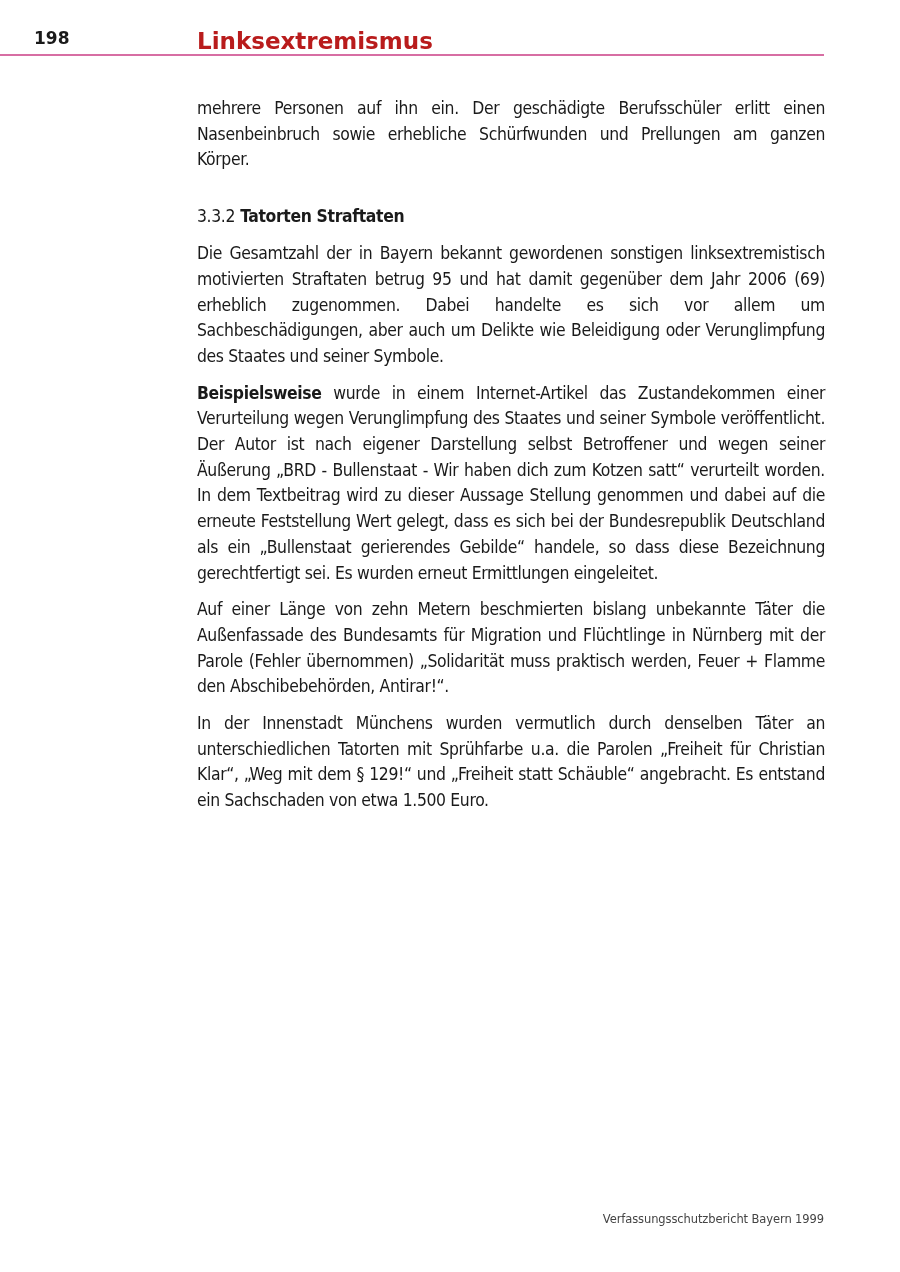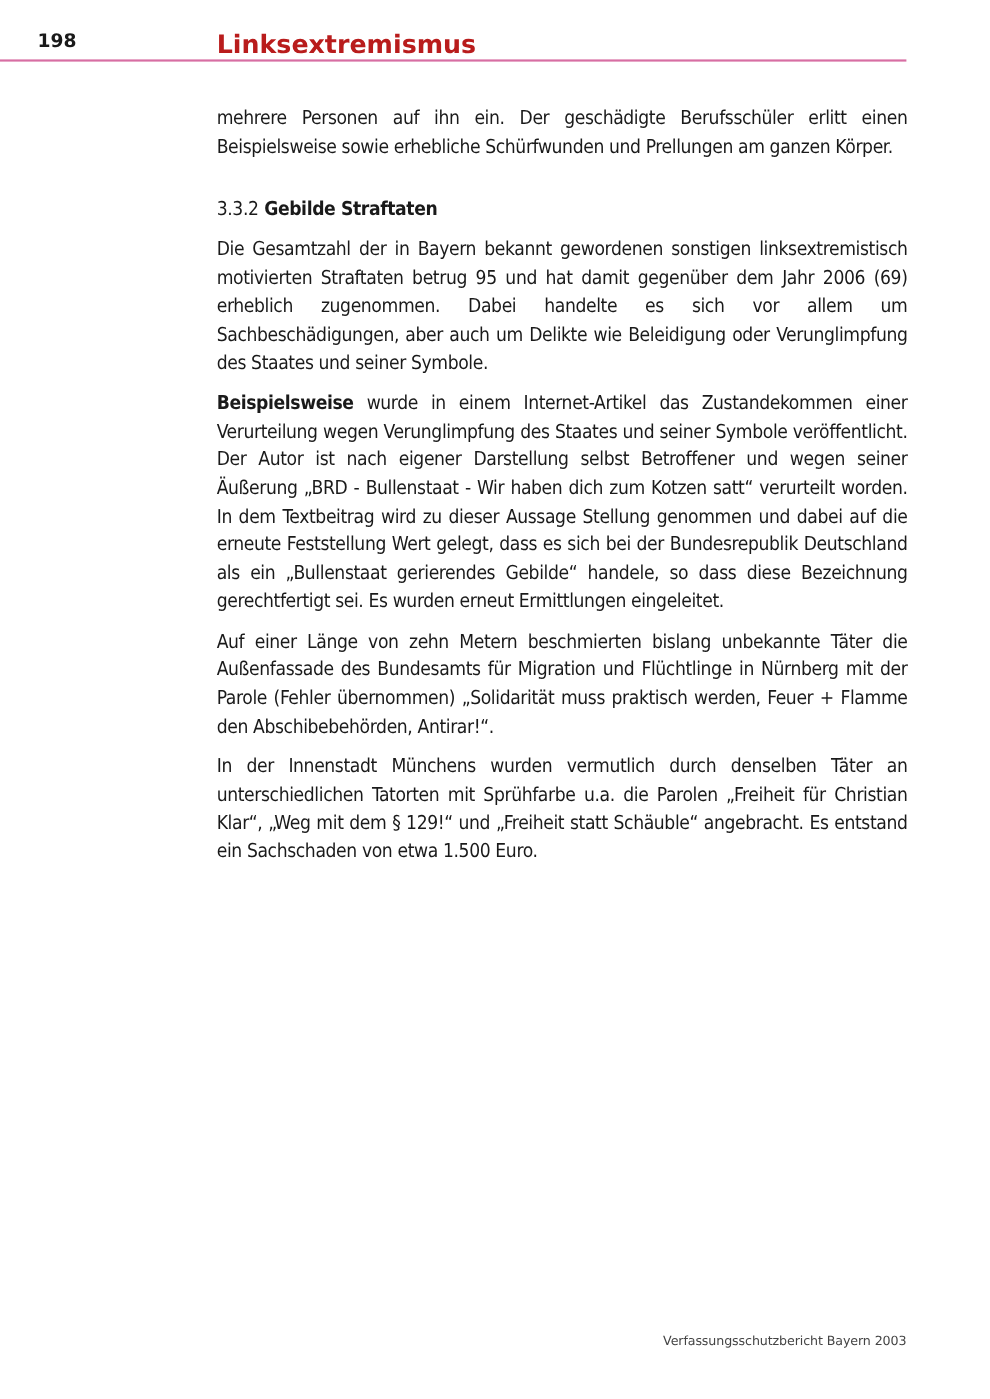--- a/index.html
+++ b/index.html
@@ -97,37 +97,37 @@
 </head>
 <body>
 
 <div class="header">
   <span class="page-number">198</span>
   <span class="running-title">Linksextremismus</span>
   <div class="header-rule"></div>
 </div>
 
 <div class="content">
-  <p class="first">mehrere Personen auf ihn ein. Der geschädigte Berufsschüler erlitt einen Beispielsweise sowie erhebliche Schürfwunden und Prellungen am ganzen Körper.</p>
+  <p class="first">mehrere Personen auf ihn ein. Der geschädigte Berufsschüler erlitt einen Nasenbeinbruch sowie erhebliche Schürfwunden und Prellungen am ganzen Körper.</p>
 
   <h2 class="section-heading">
     <span class="section-number">3.3.2</span>
-    <span class="section-title">Gebilde Straftaten</span>
+    <span class="section-title">Tatorten Straftaten</span>
   </h2>
 
   <p>
     <span>Die Gesamtzahl der in Bayern bekannt gewordenen sonstigen links­extremistisch motivierten Straftaten betrug 95 und hat damit gegen­über dem Jahr 2006 (69) erheblich zugenommen. Dabei handelte es sich vor allem um Sachbeschädigungen, aber auch um Delikte wie Be­leidigung oder Verunglimpfung des Staates und seiner Symbole.</span>
   </p>
 
   <p>
     <span class="bold-lead">Beispielsweise</span><span> wurde in einem Internet-Artikel das Zustandekommen einer Verurteilung wegen Verunglimpfung des Staates und seiner Sym­bole veröffentlicht. Der Autor ist nach eigener Darstellung selbst Be­troffener und wegen seiner Äußerung „BRD - Bullenstaat - Wir haben dich zum Kotzen satt“ verurteilt worden. In dem Textbeitrag wird zu dieser Aussage Stellung genommen und dabei auf die erneute Feststel­lung Wert gelegt, dass es sich bei der Bundesrepublik Deutschland als ein „Bullenstaat gerierendes Gebilde“ handele, so dass diese Bezeich­nung gerechtfertigt sei. Es wurden erneut Ermittlungen eingeleitet.</span>
   </p>
 
   <p>
     <span>Auf einer Länge von zehn Metern beschmierten bislang unbekannte Täter die Außenfassade des Bundesamts für Migration und Flüchtlinge in Nürnberg mit der Parole (Fehler übernommen) „Solidarität muss praktisch werden, Feuer + Flamme den Abschibebehörden, Antirar!“.</span>
   </p>
 
   <p>
     <span>In der Innenstadt Münchens wurden vermutlich durch denselben Täter an unterschiedlichen Tatorten mit Sprühfarbe u.a. die Parolen „Freiheit für Christian Klar“, „Weg mit dem § 129!“ und „Freiheit statt Schäuble“ angebracht. Es entstand ein Sachschaden von etwa 1.500 Euro.</span>
   </p>
 </div>
 
-<div class="footer">Verfassungsschutzbericht Bayern 2003</div>
+<div class="footer">Verfassungsschutzbericht Bayern 1999</div>
 
 </body></html>

